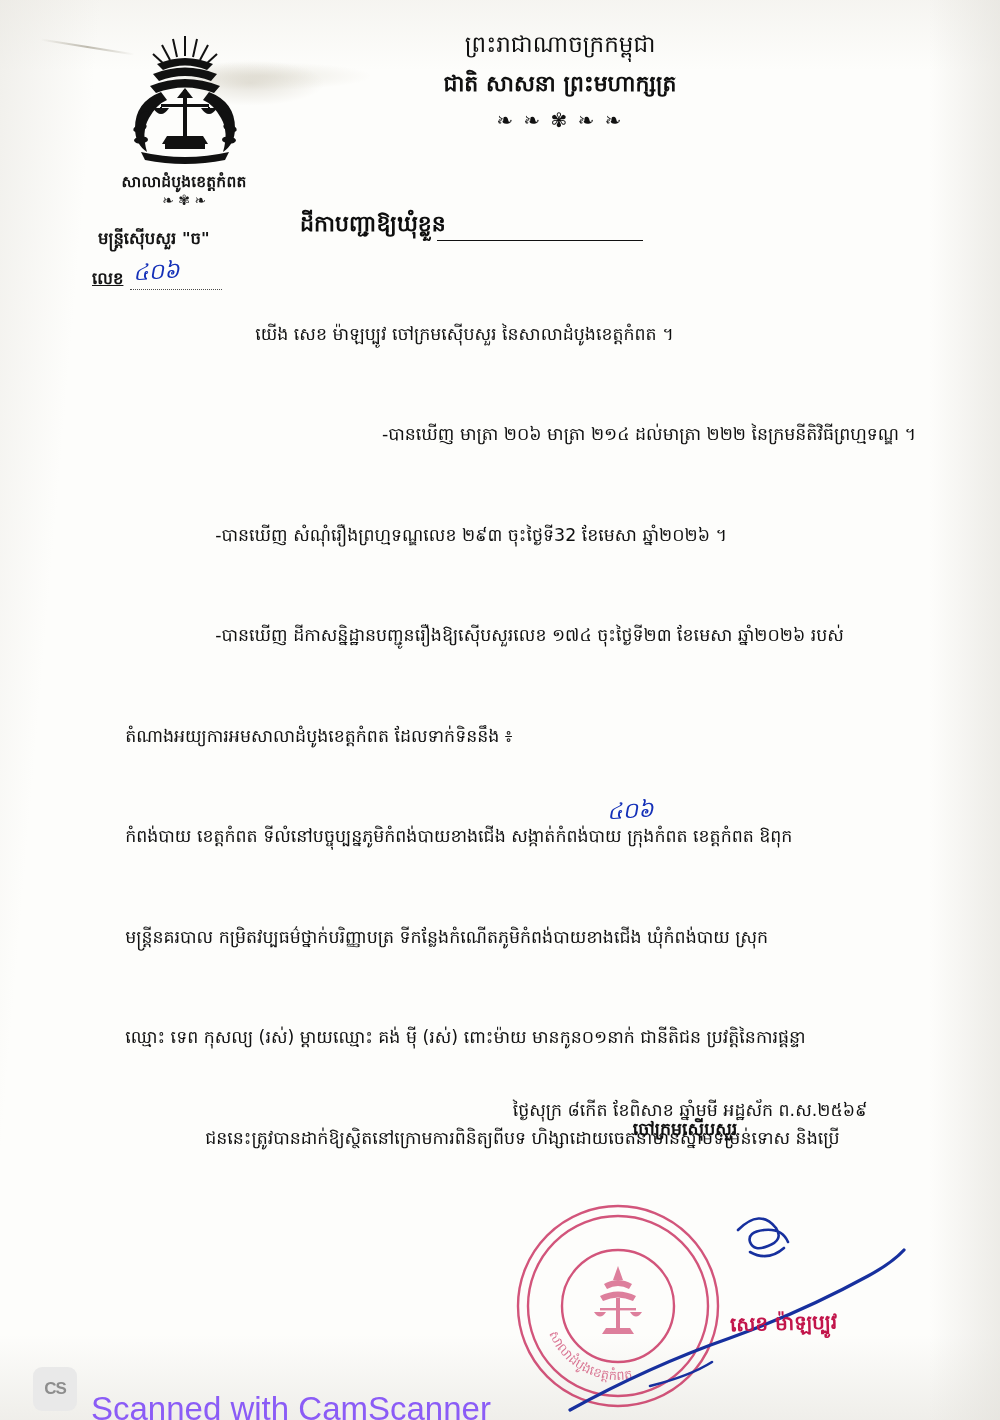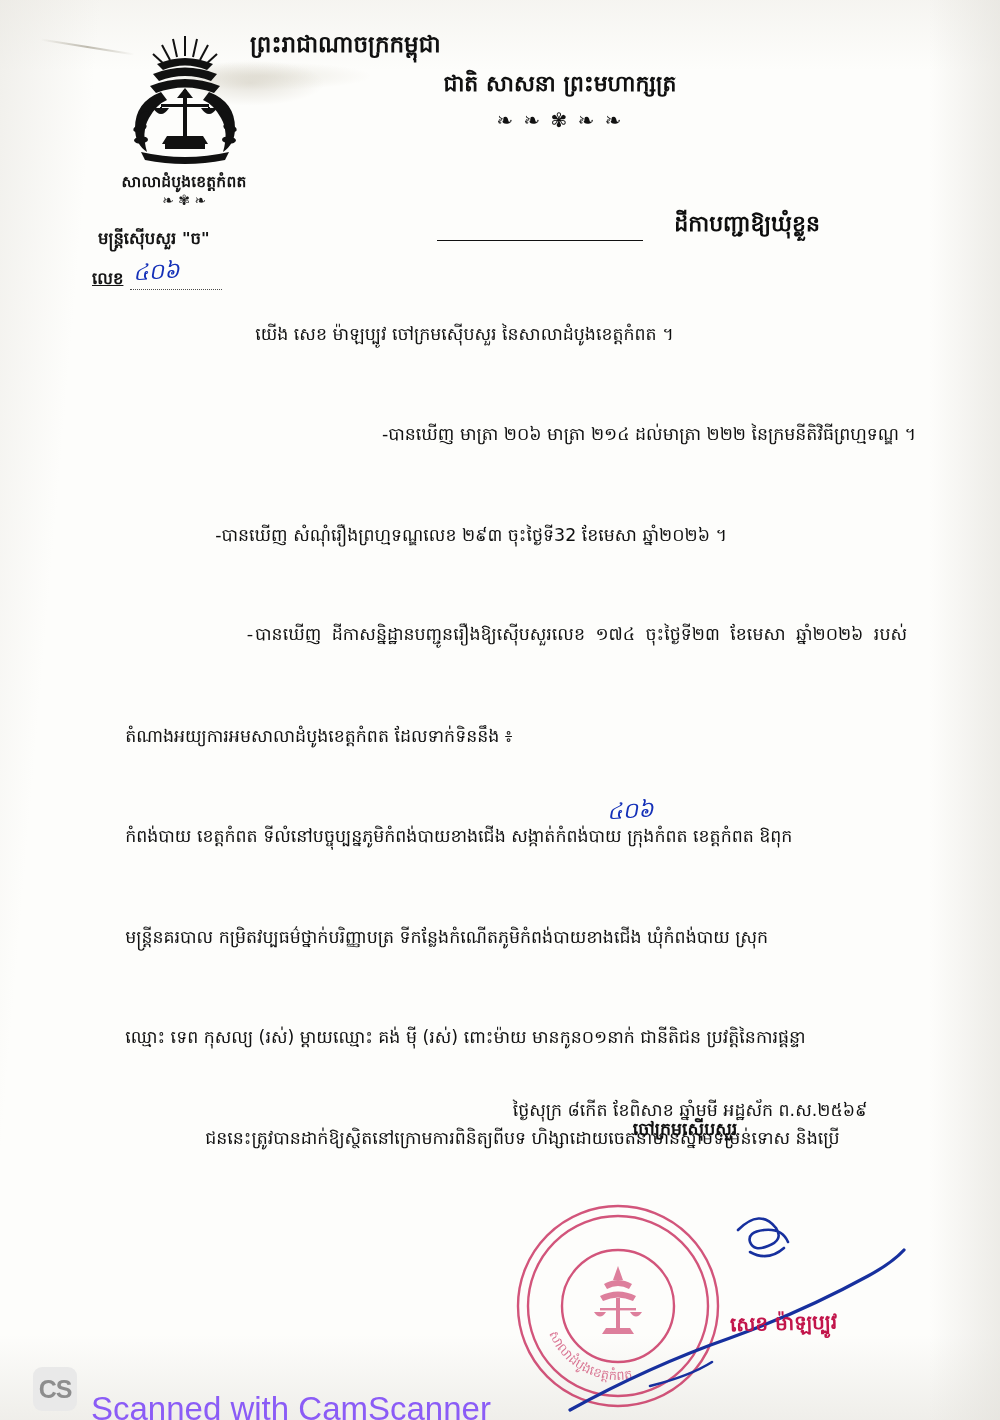--- a/index.html
+++ b/index.html
@@ -81,23 +81,23 @@
     font-size: 14px;
     color: #1a1a1a;
   }
 
   
   .nat-title {
     position: absolute;
     left: 250px;
     top: 30px;
     width: 620px;
-    text-align: left;
+    text-align: center;
     font-size: 23px;
-    font-weight: bold;
+    font-weight: normal;
     color: #101010;
   }
   .nat-motto {
     position: absolute;
     left: 250px;
     top: 70px;
     width: 620px;
     text-align: center;
     font-size: 22px;
     font-weight: bold;
@@ -150,21 +150,21 @@
     height: 0;
     border-bottom: 1px dotted #4a4a4a;
   }
 
   
   .doc-title {
     position: absolute;
     left: 300px;
     top: 210px;
     width: 520px;
-    text-align: right;
+    text-align: left;
     font-size: 22px;
     font-weight: bold;
     color: #0e0e0e;
   }
   .doc-title-underline {
     position: absolute;
     left: 437px;
     top: 240px;
     width: 206px;
     height: 0;
@@ -250,21 +250,21 @@
     display: flex;
     align-items: center;
     gap: 14px;
   }
   .cs-badge {
     width: 44px;
     height: 44px;
     border-radius: 9px;
     background: #e9e9e9;
     color: #8d8d8d;
-    font-size: 25px;
+    font-size: 17px;
     font-weight: bold;
     display: flex;
     align-items: center;
     justify-content: center;
     font-family: "Liberation Sans", sans-serif;
     letter-spacing: -1px;
   }
   .cs-text {
     font-family: Liberation Sans, sans-serif;
     font-size: 33px;
@@ -360,21 +360,21 @@
 
     <div class="line" style="padding-left:130px;">
       <span>យើង សេខ ម៉ាឡប្បូវ ចៅក្រមស៊ើបសួរ នៃសាលាដំបូងខេត្តកំពត ។</span>
     </div>
     <div class="line" style="padding-left:90px;text-align:right;">
       <span>-បានឃើញ មាត្រា ២០៦ មាត្រា ២១៤ ដល់មាត្រា ២២២ នៃក្រមនីតិវិធីព្រហ្មទណ្ឌ ។</span>
     </div>
     <div class="line" style="padding-left:90px;">
       <span>-បានឃើញ សំណុំរឿងព្រហ្មទណ្ឌលេខ ២៩៣ ចុះថ្ងៃទី32 ខែមេសា ឆ្នាំ២០២៦ ។</span>
     </div>
-    <div class="line" style="padding-left:90px;font-family:Liberation Mono, monospace;">
+    <div class="line" style="padding-left:90px;">
       <span>-បានឃើញ ដីកាសន្និដ្ឋានបញ្ជូនរឿងឱ្យស៊ើបសួរលេខ ១៧៤ ចុះថ្ងៃទី២៣ ខែមេសា ឆ្នាំ២០២៦ របស់</span>
     </div>
     <div class="line">
       <span>តំណាងអយ្យការអមសាលាដំបូងខេត្តកំពត ដែលទាក់ទិននឹង ៖</span>
     </div>
     <div class="line">
       <span>កំពង់បាយ ខេត្តកំពត ទីលំនៅបច្ចុប្បន្នភូមិកំពង់បាយខាងជើង សង្កាត់កំពង់បាយ ក្រុងកំពត ខេត្តកំពត ឱពុក</span>
     </div>
     <div class="line">
       <span>មន្ត្រីនគរបាល កម្រិតវប្បធម៌ថ្នាក់បរិញ្ញាបត្រ ទីកន្លែងកំណើតភូមិកំពង់បាយខាងជើង ឃុំកំពង់បាយ ស្រុក</span>

